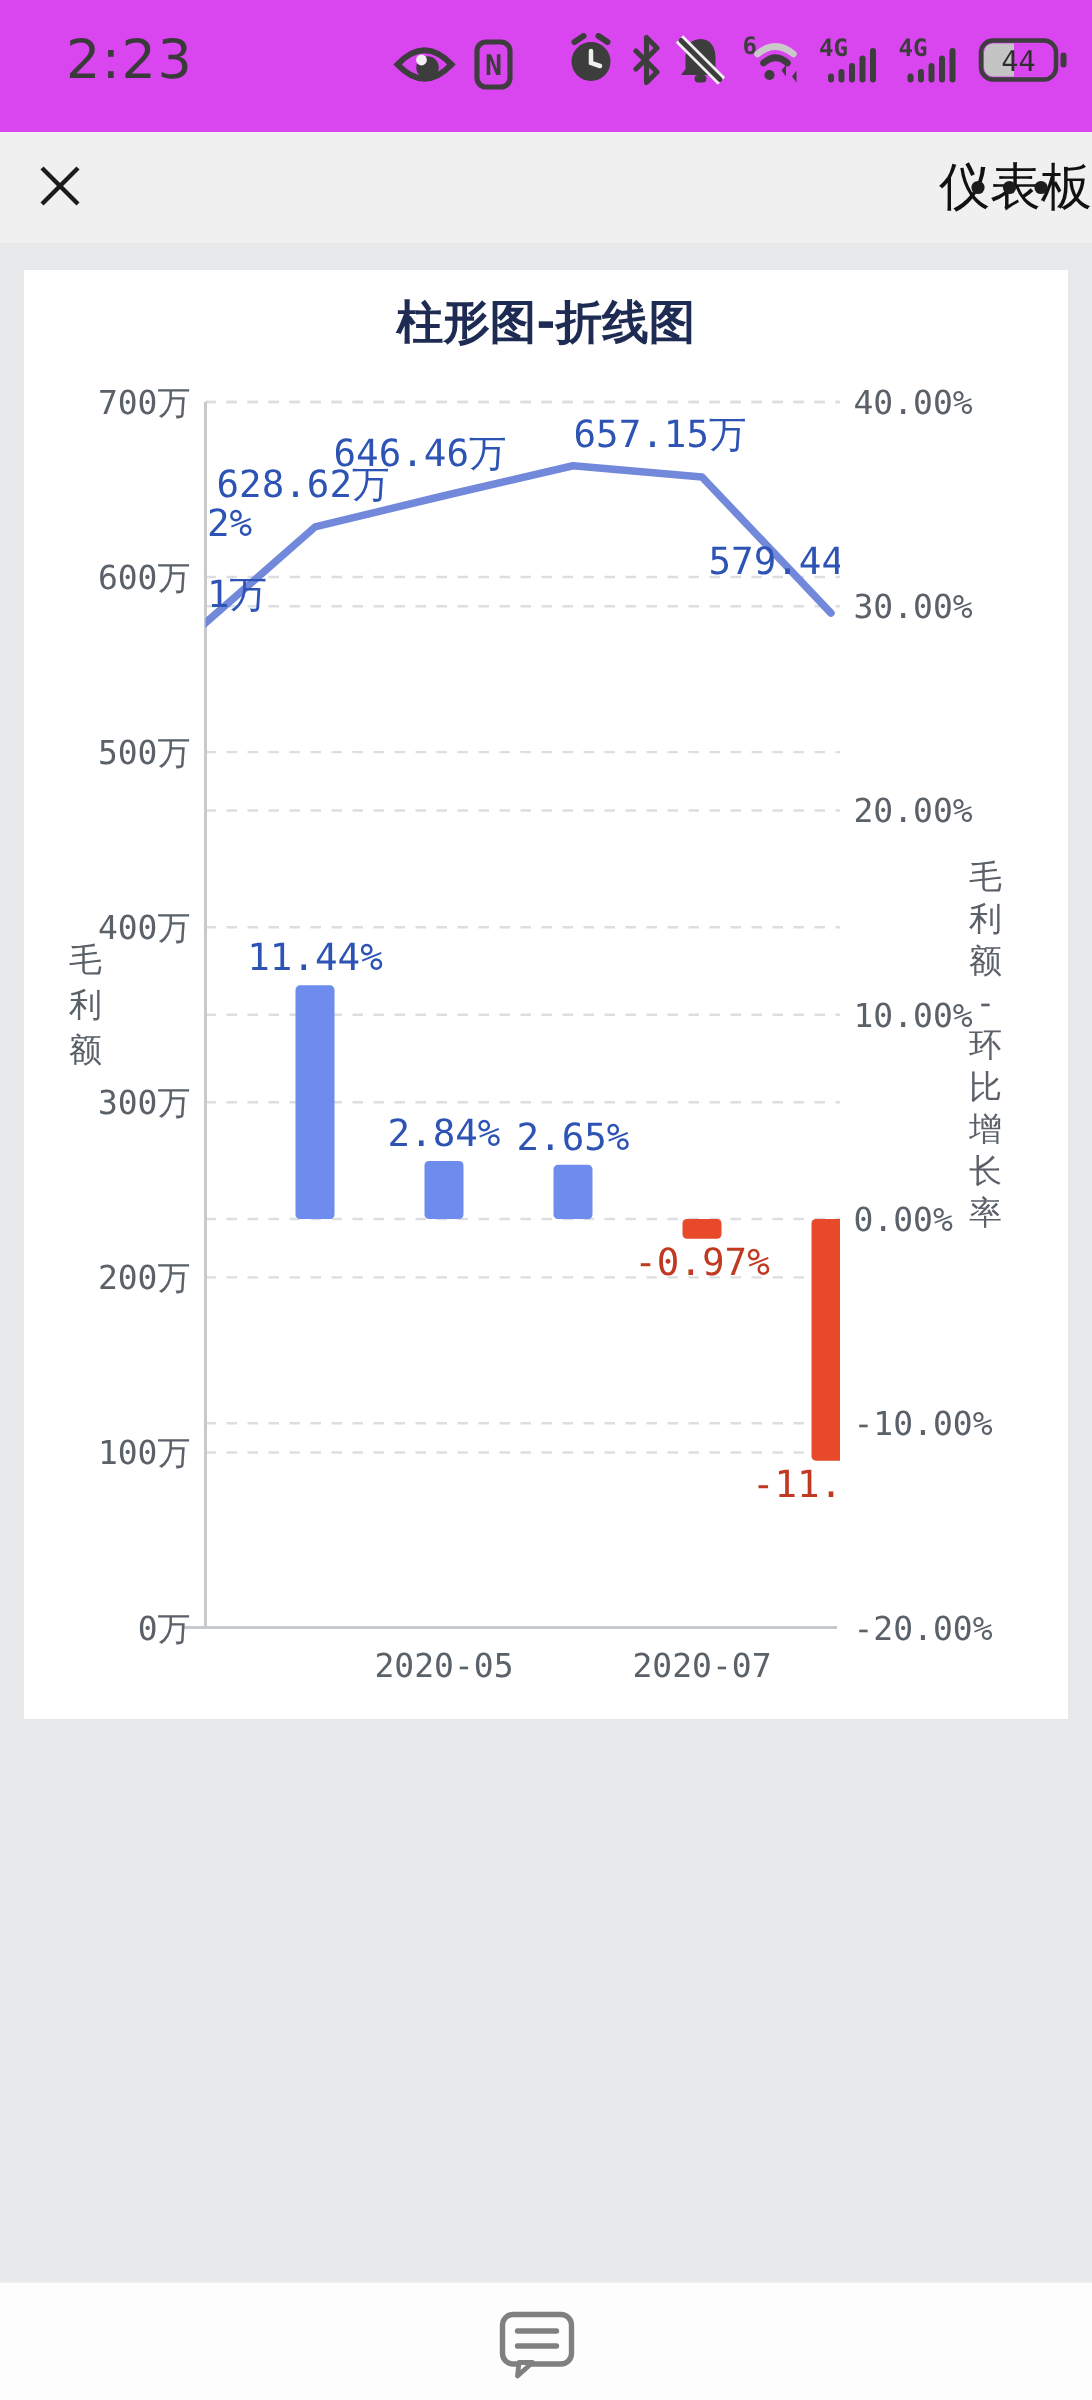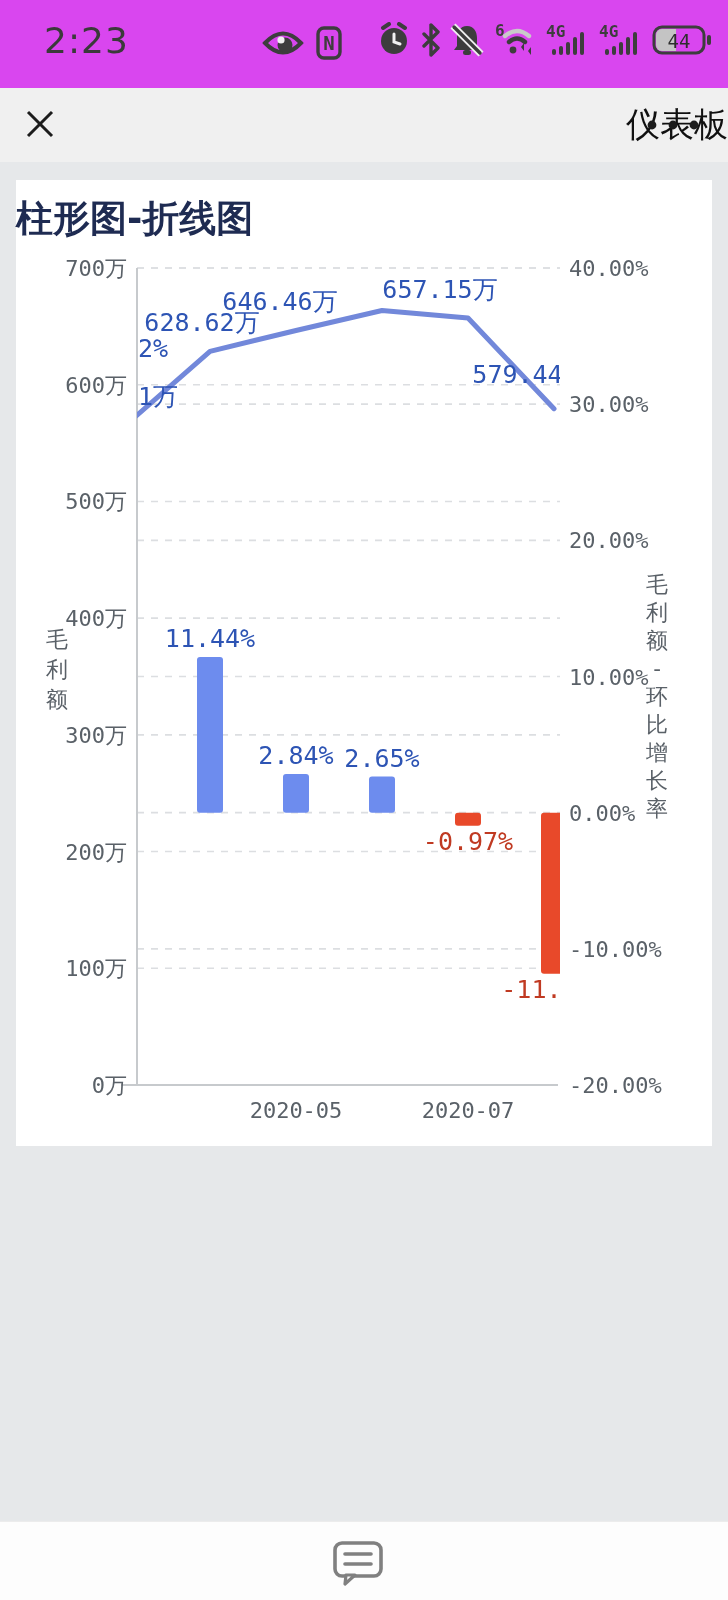--- a/index.html
+++ b/index.html
@@ -31,22 +31,22 @@
     position:absolute;left:0;right:0;top:14px;text-align:right;
     font-size:34px;color:#111;font-weight:500;
   }
   .nav-more{position:absolute;right:26px;top:26px;width:58px;height:22px;cursor:pointer;}
   
   .content{position:absolute;top:162px;left:0;width:728px;height:1359px;background:#e6e8ea;}
   .card{
     position:absolute;top:18px;left:16px;width:696px;height:966px;background:#ffffff;
   }
   .chart-title{
-    position:absolute;top:14px;left:0;width:696px;text-align:left;
-    font-size:37px;font-weight:bold;color:#1e2b52;
+    position:absolute;top:14px;left:0;width:696px;text-align:center;
+    font-size:31px;font-weight:bold;color:#1e2b52;
   }
   .chart-svg{position:absolute;top:0;left:0;}
   
   .bottom-bar{
     position:absolute;top:1521px;left:0;width:728px;height:79px;background:#fdfdfd;
     border-top:1px solid #ececec;
   }
   .comment-btn{position:absolute;left:331px;top:18px;width:54px;height:46px;cursor:pointer;}
   text{font-family:"DejaVu Sans Mono","DejaVu Sans",monospace;}
 </style>

